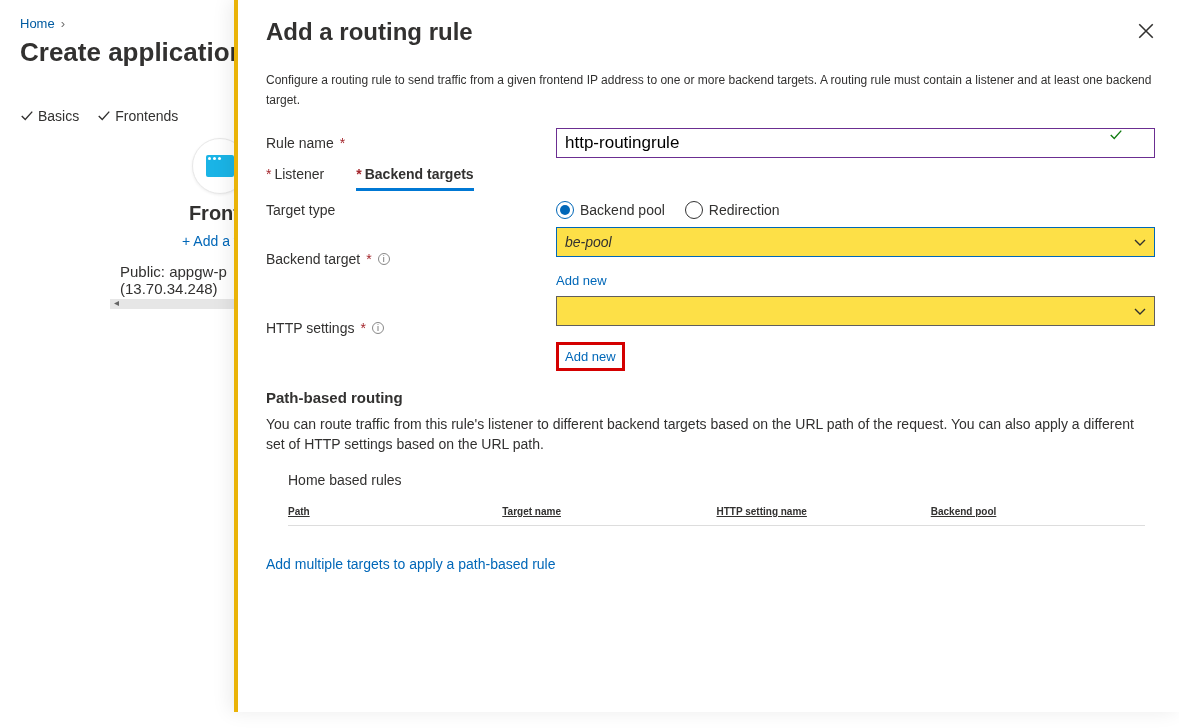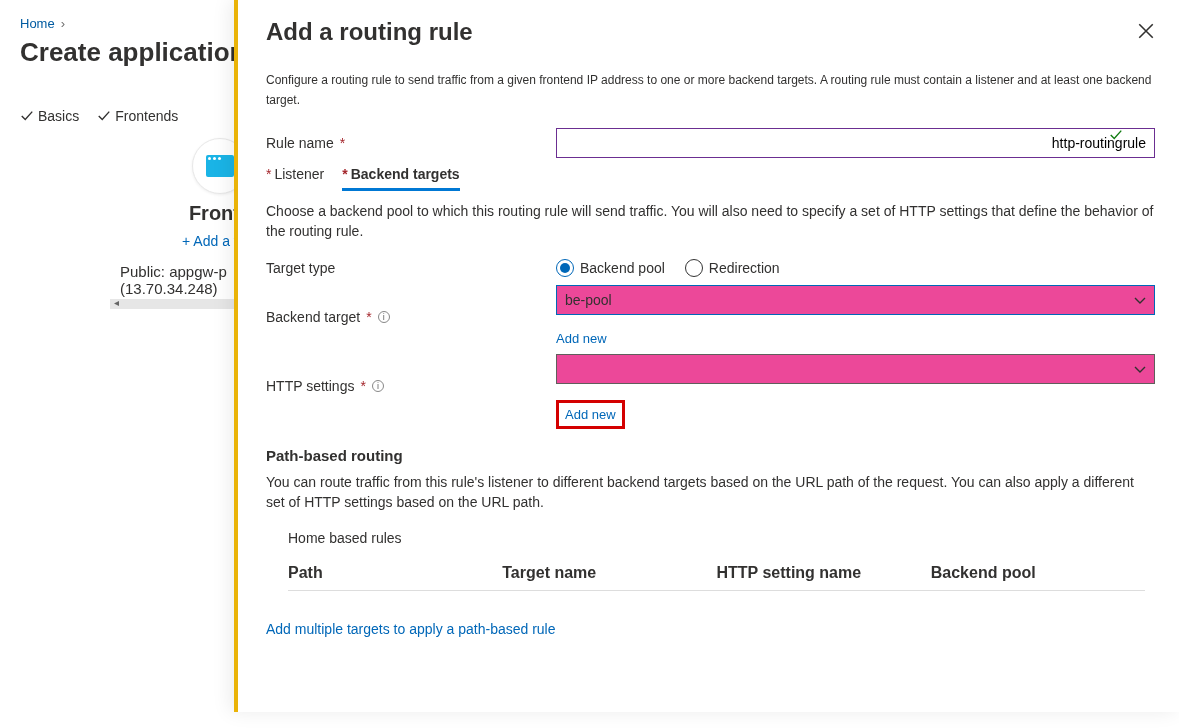--- a/index.html
+++ b/index.html
@@ -30,51 +30,51 @@
 .panel-head { display:flex; justify-content:space-between; align-items:flex-start; }
 .panel-title { font-size: 24px; font-weight: 600; margin-bottom: 24px; }
 .close-x { width: 18px; height: 18px; cursor: pointer; margin-top: 4px; }
 .intro { font-size: 12px; line-height: 20px; margin-bottom: 18px; }
 
 .row { display:flex; align-items:center; margin-bottom: 8px; }
 .label-col { width: 290px; font-size: 14px; display:flex; align-items:center; gap:6px; }
 .req { color: #a4262c; }
 .info-ic { width:12px; height:12px; border:1px solid #888; border-radius:50%; display:inline-flex; align-items:center; justify-content:center; font-size:9px; color:#666; line-height:1; }
 
-.input { flex:1; border:1px solid #605e5c; height:30px; padding:0 8px; font-size:14px; outline:none;text-align:right; }
+.input { flex:1; border:1px solid #605e5c; height:30px; padding:0 8px; font-size:17px; outline:none; }
 .input.valid { border-color:#6b2e91; }
 .checkmark { color:#107c10; position:absolute; right:32px; }
 .input-wrap { position:relative; flex:1; display:flex; }
 
-.tabs { display:flex; gap:18px; border-bottom: none; margin-bottom: 10px; font-size:14px; }
+.tabs { display:flex; gap:32px; border-bottom: none; margin-bottom: 10px; font-size:14px; }
 .tab { padding-bottom:6px; cursor:pointer; }
 .tab.inactive::before, .tab.active::before { content:"*"; color:#a4262c; margin-right:3px; }
 .tab.active { font-weight:600; border-bottom: 3px solid #0078d4; }
 
 .sub-intro { font-size:14px; line-height:20px; margin: 8px 0 18px; }
 
 .radio-group { display:flex; gap:20px; align-items:center; }
 .radio { width:18px; height:18px; border:1px solid #333; border-radius:50%; display:inline-flex; align-items:center; justify-content:center; margin-right:6px; }
 .radio.sel { border-color:#0067b8; }
 .radio.sel::after { content:""; width:10px; height:10px; background:#0067b8; border-radius:50%; }
 .radio-opt { display:flex; align-items:center; font-size:14px; cursor:pointer; }
 
-.select { flex:1; height:30px; border:1px solid #605e5c; padding:0 28px 0 8px; font-size:14px; background:#ec4899; position:relative; display:flex; align-items:center; }
+.select { flex:1; height:30px; border:1px solid #605e5c; padding:0 28px 0 8px; font-size:14px; background:#fde047; position:relative; display:flex; align-items:center;font-style:italic; }
 .select.blue { border-color:#0067b8; }
 .select .caret { position:absolute; right:8px; top:8px; }
 .caret svg { width:12px; height:12px; }
 
 .addnew { color:#0067b8; font-size:13px; margin-top:16px; cursor:pointer; }
 .addnew.boxed { border:3px solid #d40000; padding:4px 6px; display:inline-block; }
 
 .section-h { font-size:15px; font-weight:600; margin:18px 0 8px; }
 
 .table-wrap { margin-top: 14px; margin-left: 22px; margin-right: 10px; }
 .tbl-title { font-size:14px; margin-bottom:10px; }
-.tbl-head { display:flex; font-weight:600; font-size:16px; padding:8px 0; border-bottom:1px solid #ddd; }
+.tbl-head { display:flex; font-weight:600; font-size:10px; padding:8px 0; border-bottom:1px solid #ddd;text-decoration:underline; }
 .tbl-empty { font-size:14px; padding:14px 0; border-bottom:1px solid #ddd; }
 .col { flex:1; }
 
 .multi-link { color:#0067b8; font-size:14px; margin-top:30px; cursor:pointer; }
 </style>
 </head>
 <body>
 
 <div class="bg">
   <div class="breadcrumb">
@@ -136,21 +136,20 @@
           </svg>
       </span>
     </div>
   </div>
 
   <div class="tabs">
     <div class="tab inactive">Listener</div>
     <div class="tab active">Backend targets</div>
   </div>
 
-  <div class="sub-intro">Choose a backend pool to which this routing rule will send traffic. You will also need to specify a set of HTTP settings that define the behavior of the routing rule.</div>
 
   <div class="row">
     <div class="label-col">Target type</div>
     <div class="radio-group">
       <div class="radio-opt">
         <span class="radio sel"></span>
         <span>Backend pool</span>
       </div>
       <div class="radio-opt">
         <span class="radio"></span>

